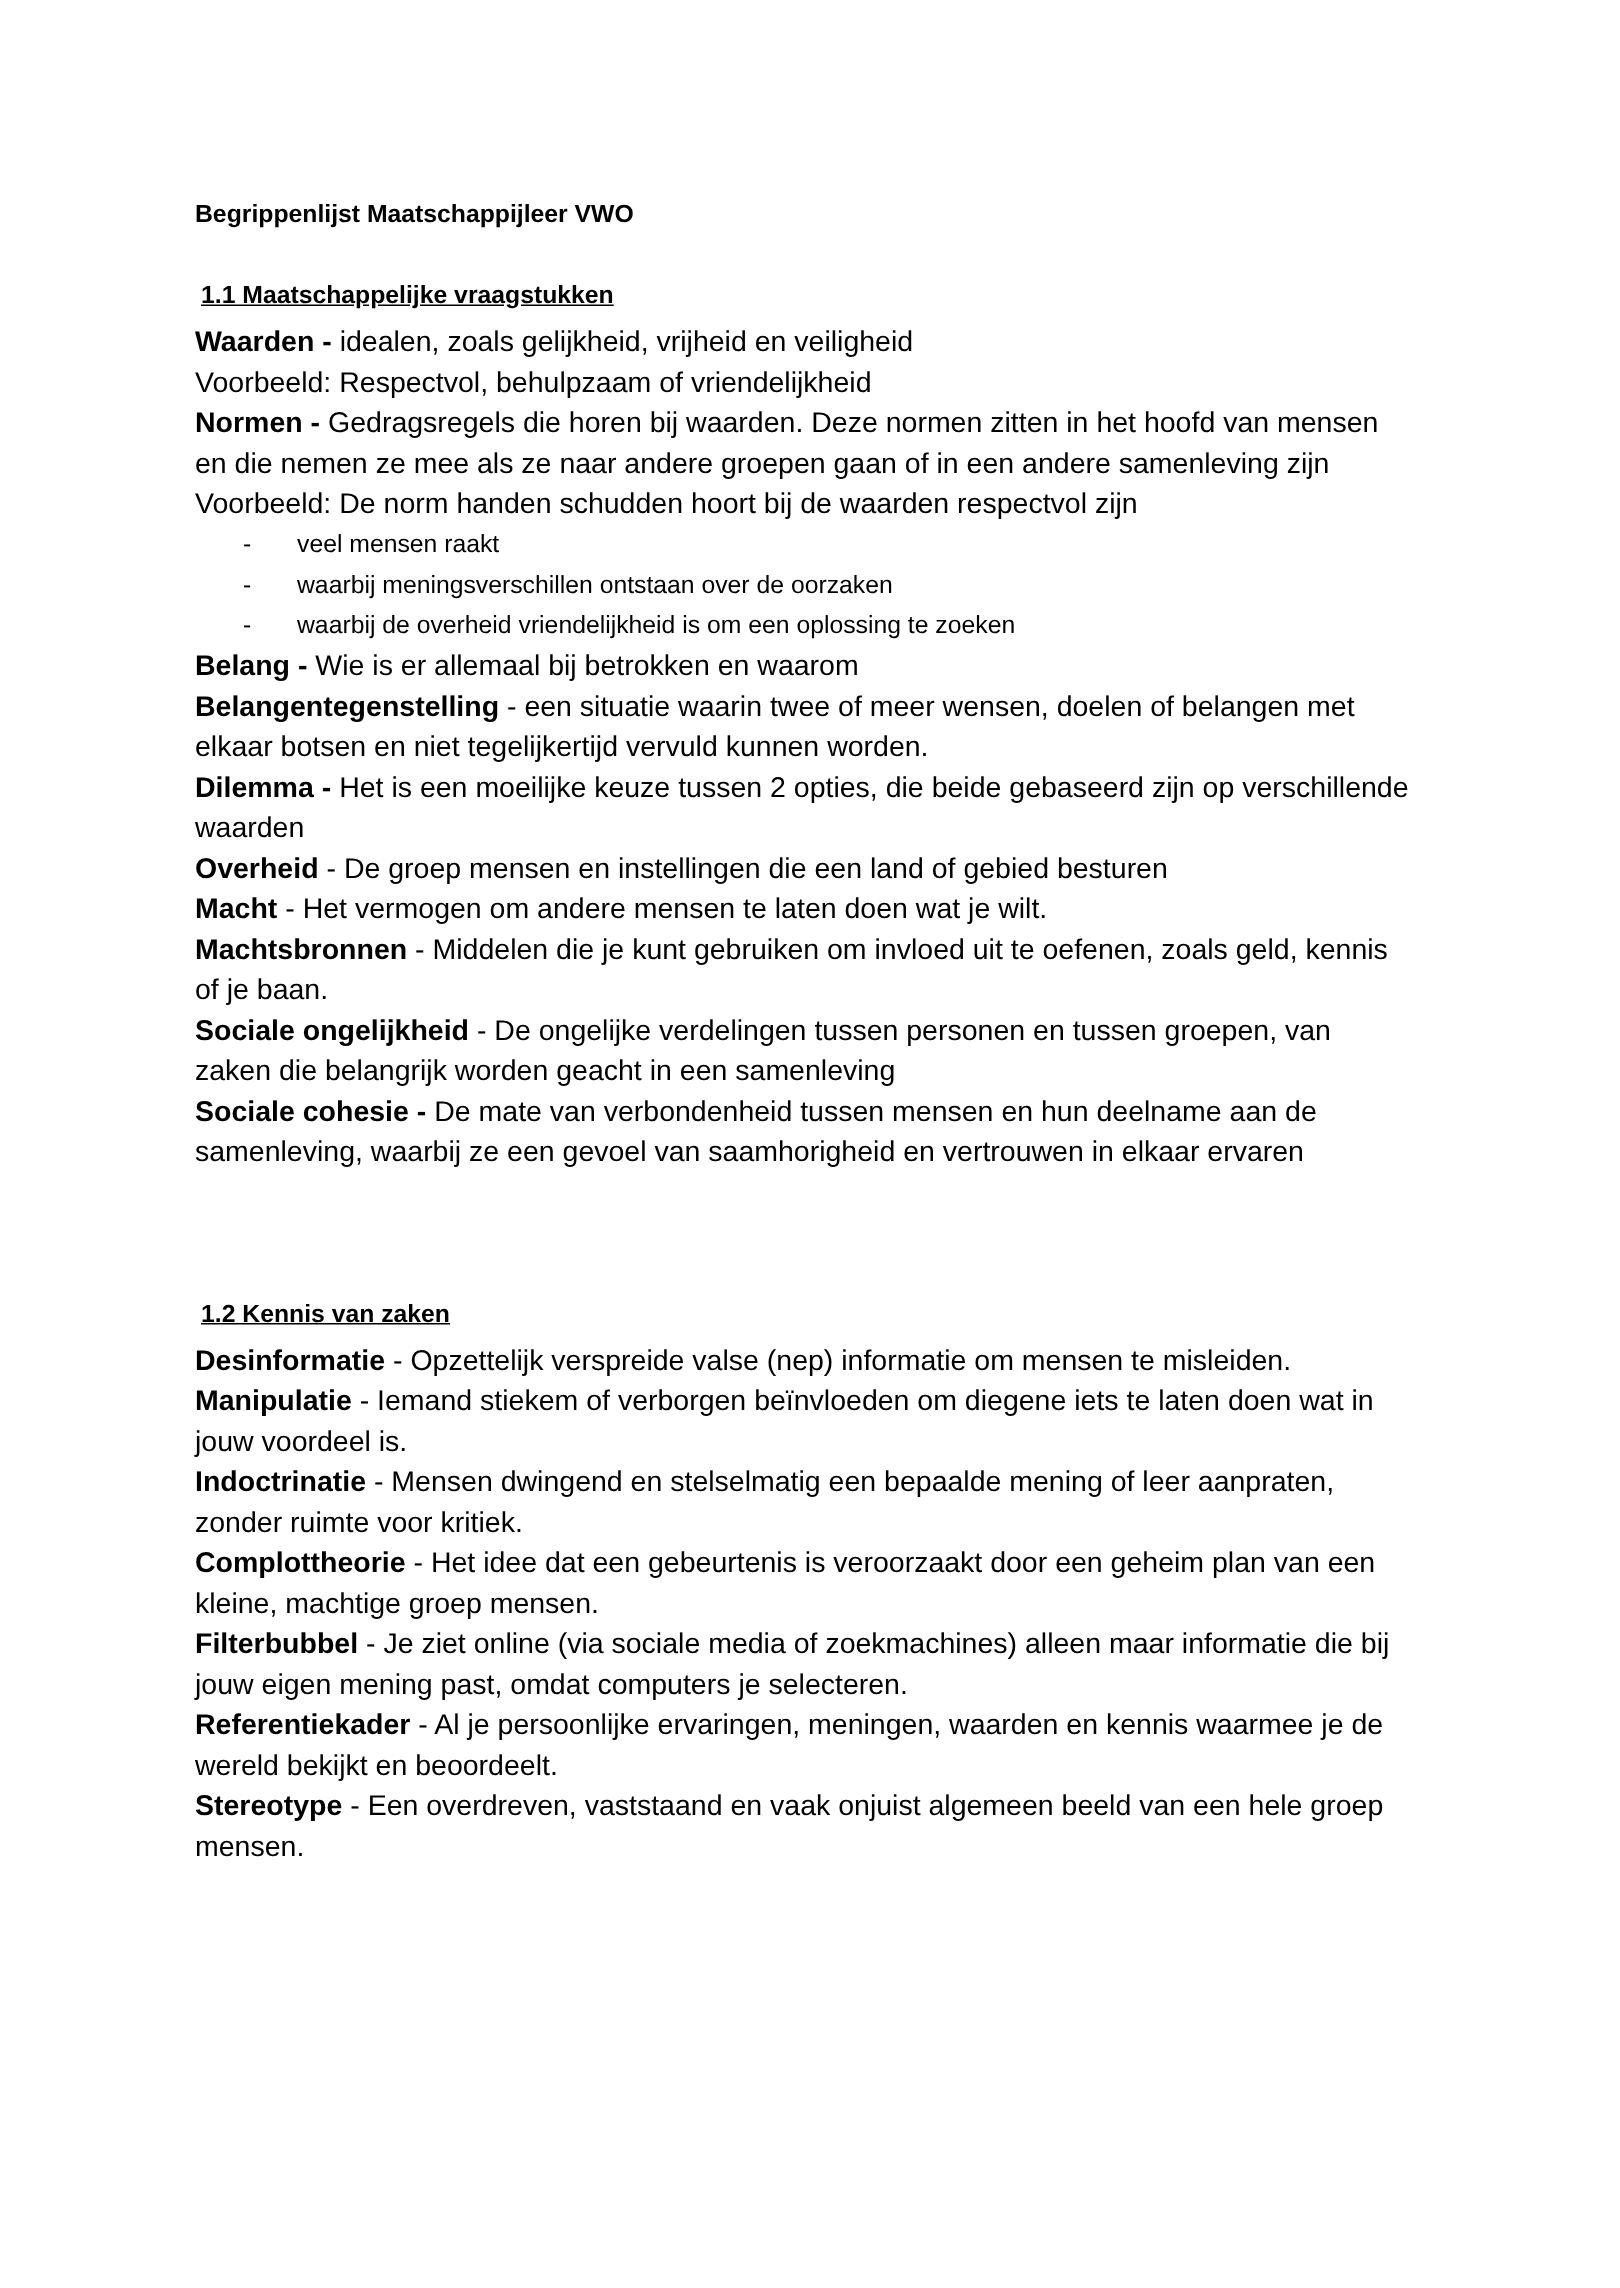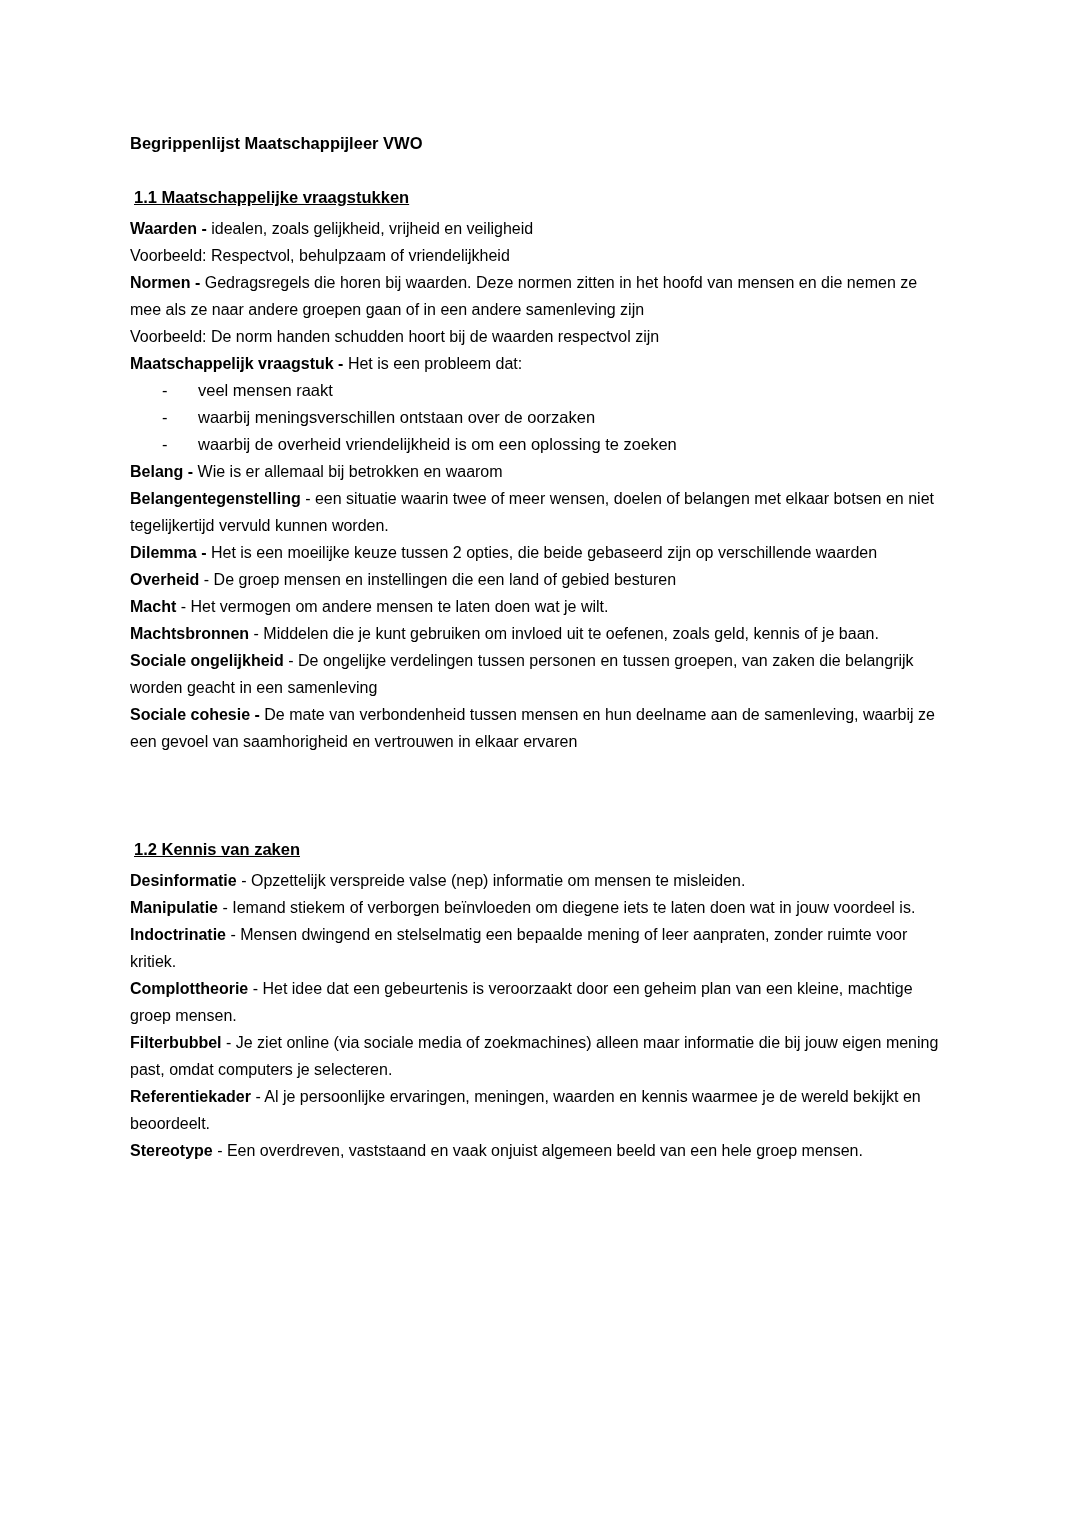--- a/index.html
+++ b/index.html
@@ -31,21 +31,21 @@
     font-weight: bold;
     text-decoration: underline;
     font-size: 16.5px;
     line-height: 27px;
     margin: 4px;
   }
   .section + .section {
     margin-top: 81px;
   }
   .entry {
-    font-size: 16px;
+    font-size: 19px;
     line-height: 27px;
     margin: 0;
   }
   .entry b {
     font-weight: bold;
   }
   .bullet-row {
     display: flex;
     align-items: flex-start;
     padding-left: 32px;
@@ -65,21 +65,20 @@
 <div class="page">
   <p class="doc-title">Begrippenlijst Maatschappijleer VWO</p>
 
   <div id="sections">
       <div class="section">
         <p class="section-heading">1.1 Maatschappelijke vraagstukken</p>
         <p class="entry"><b>Waarden -</b> <span>idealen, zoals gelijkheid, vrijheid en veiligheid</span></p>
         <p class="entry"><span>Voorbeeld: Respectvol, behulpzaam of vriendelijkheid</span></p>
         <p class="entry"><b>Normen -</b> <span>Gedragsregels die horen bij waarden. Deze normen zitten in het hoofd van mensen en die nemen ze mee als ze naar andere groepen gaan of in een andere samenleving zijn</span></p>
         <p class="entry"><span>Voorbeeld: De norm handen schudden hoort bij de waarden respectvol zijn</span></p>
-        <p class="entry"><b>Maatschappelijk vraagstuk -</b> <span>Het is een probleem dat:</span></p>
         <div class="bullet-row">
           <span class="dash">-</span>
           <span class="bullet-text">veel mensen raakt</span>
         </div>
         <div class="bullet-row">
           <span class="dash">-</span>
           <span class="bullet-text">waarbij meningsverschillen ontstaan over de oorzaken</span>
         </div>
         <div class="bullet-row">
           <span class="dash">-</span>

